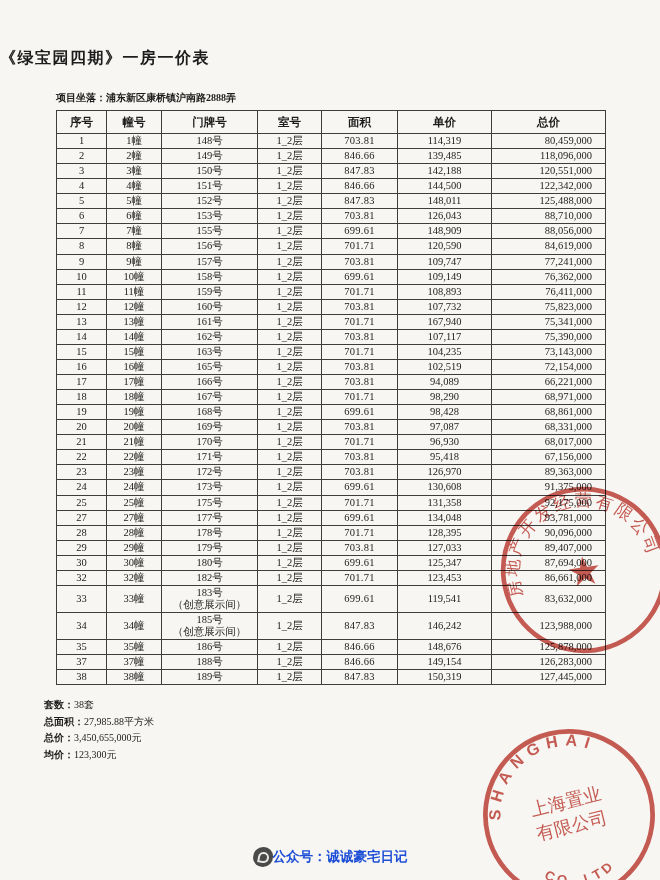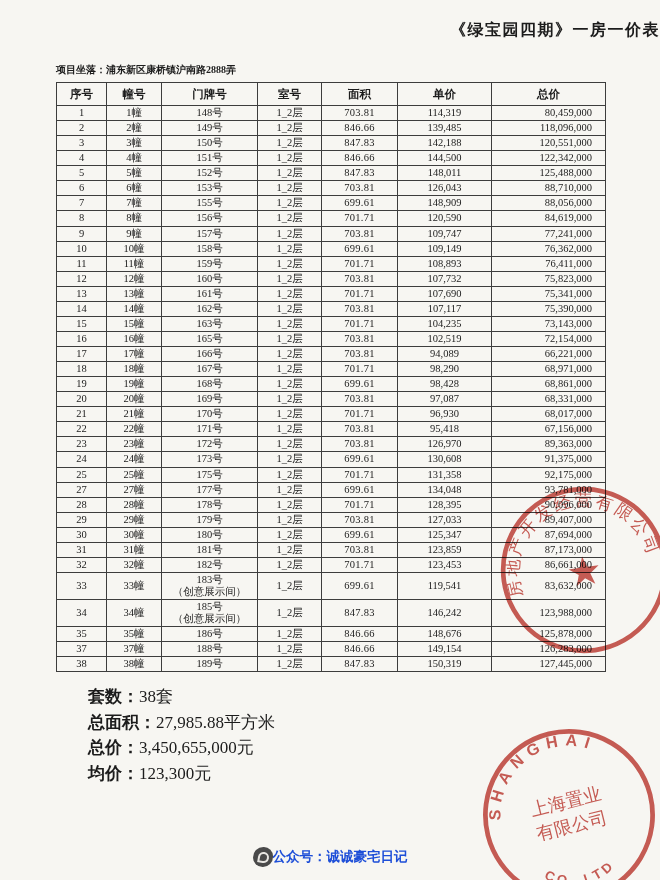--- a/index.html
+++ b/index.html
@@ -2,39 +2,39 @@
 <html><head>
 <meta charset="utf-8">
 <style>
   * { margin:0; padding:0; box-sizing:border-box; }
   body { background:#888; font-family:"Liberation Serif", serif; }
   .page {
     position:relative; width:660px; height:880px; margin:0 auto;
     background:#f7f6f2; overflow:hidden; color:#1c1c1c;
   }
   .title {
-    padding-top:20px; text-align:right;
-    font-size:16px; font-weight:bold; letter-spacing:1.5px;
+    padding-top:20px; text-align:left;
+    font-size:16px; font-weight:bold; letter-spacing:1.5px;margin-top:28px;
   }
   .location {
     margin:22px 0 5px 56px; font-size:10px; font-weight:bold;
   }
   table.price-table {
     border-collapse:collapse; margin-left:56px; width:549px;
     table-layout:fixed; font-size:10.5px;
   }
   .price-table th, .price-table td {
     border:1px solid #3d3d3d; text-align:center; padding:1px 2px;
     overflow:hidden;
   }
   .price-table th { font-size:11.5px; height:23px; font-weight:bold; }
   .price-table td { height:14.5px; line-height:1.15; white-space:pre-line; }
   .price-table td.col-6 { text-align:right; padding-right:13px; }
   .price-table td.col-4 { letter-spacing:0.3px; }
-  .summary { margin:13px 0 0 88px; font-size:17px; }
+  .summary { margin:13px 0 0 44px; font-size:10px; }
   .summary-line { margin:2.5px 0; }
   .sum-label { font-weight:bold; }
   .footer {
     position:absolute; left:0; right:0; bottom:13px;
     display:flex; justify-content:center; align-items:center; gap:0;
     color:#1d4ed8; font-size:13.5px; font-weight:bold;
     font-family:"Liberation Sans", sans-serif;
   }
   .logo-icon {
     width:20px; height:20px; background:#4a4a4a;
@@ -188,21 +188,21 @@
           <td class="col-4">703.81</td>
           <td class="col-5">107,732</td>
           <td class="col-6">75,823,000</td>
         </tr>
         <tr>
           <td class="col-0">13</td>
           <td class="col-1">13幢</td>
           <td class="col-2">161号</td>
           <td class="col-3">1_2层</td>
           <td class="col-4">701.71</td>
-          <td class="col-5">107,690</td>
+          <td class="col-5">167,940</td>
           <td class="col-6">75,341,000</td>
         </tr>
         <tr>
           <td class="col-0">14</td>
           <td class="col-1">14幢</td>
           <td class="col-2">162号</td>
           <td class="col-3">1_2层</td>
           <td class="col-4">703.81</td>
           <td class="col-5">107,117</td>
           <td class="col-6">75,390,000</td>
@@ -334,29 +334,20 @@
           <td class="col-6">89,407,000</td>
         </tr>
         <tr>
           <td class="col-0">30</td>
           <td class="col-1">30幢</td>
           <td class="col-2">180号</td>
           <td class="col-3">1_2层</td>
           <td class="col-4">699.61</td>
           <td class="col-5">125,347</td>
           <td class="col-6">87,694,000</td>
-        </tr>
-        <tr>
-          <td class="col-0">31</td>
-          <td class="col-1">31幢</td>
-          <td class="col-2">181号</td>
-          <td class="col-3">1_2层</td>
-          <td class="col-4">703.81</td>
-          <td class="col-5">123,859</td>
-          <td class="col-6">87,173,000</td>
         </tr>
         <tr>
           <td class="col-0">32</td>
           <td class="col-1">32幢</td>
           <td class="col-2">182号</td>
           <td class="col-3">1_2层</td>
           <td class="col-4">701.71</td>
           <td class="col-5">123,453</td>
           <td class="col-6">86,661,000</td>
         </tr>

